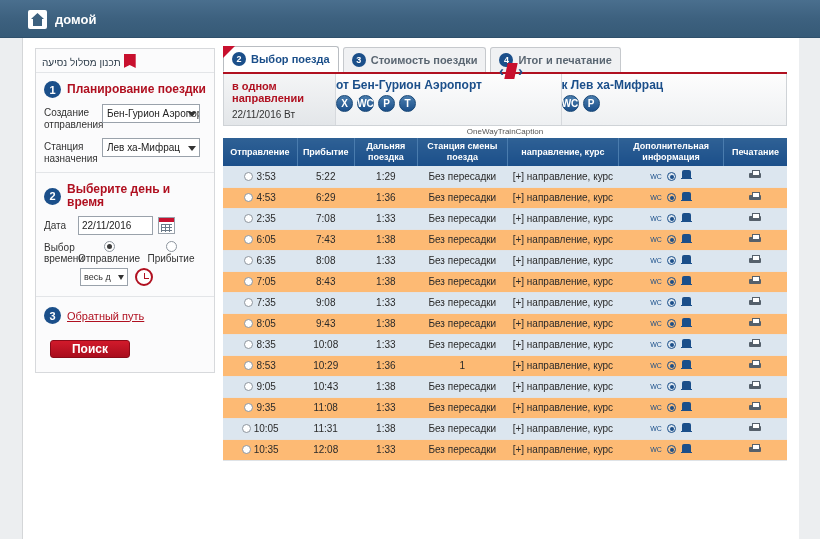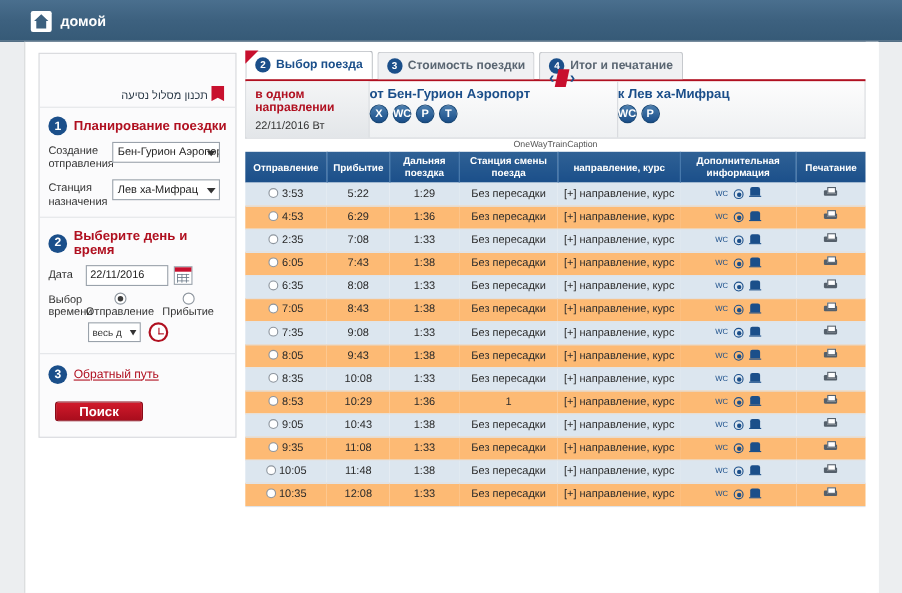--- a/index.html
+++ b/index.html
@@ -58,24 +58,23 @@
     left: 12px; top: 10px;
     width: 180px;
     background: #ffffff;
   }
   .sidebar-panel {
     border: 1px solid #d7d9dc;
     background: #fbfbfc;
     width: 180px;
   }
   .sidebar-head {
-    text-align: right;
+    text-align: left;
     padding: 5px 6px 4px 6px;
     border-bottom: 1px solid #e3e5e8;
-    margin-top: 24px;
   }
   .he-title {
     color: #2b3a48; font-size: 10px; direction: rtl;
   }
   .ribbon {
     display: inline-block;
     width: 12px; height: 14px;
     background: #c8102e;
     margin-right: 4px;
     vertical-align: -2px;
@@ -712,21 +711,21 @@
                 <span class="mini-icons">
                   <span class="ic-wc">WC</span>
                   <span class="ic-wheel"></span>
                   <span class="ic-train"></span>
                 </span>
               </td>
               <td><span class="ic-printer"></span></td>
             </tr>
             <tr class="odd">
               <td class="depart"><span class="radio-sm"></span><span>10:05</span></td>
-              <td>11:48</td>
+              <td>11:31</td>
               <td>1:38</td>
               <td>Без пересадки</td>
               <td class="link-blue">[+] направление, курс</td>
               <td>
                 <span class="mini-icons">
                   <span class="ic-wc">WC</span>
                   <span class="ic-wheel"></span>
                   <span class="ic-train"></span>
                 </span>
               </td>

